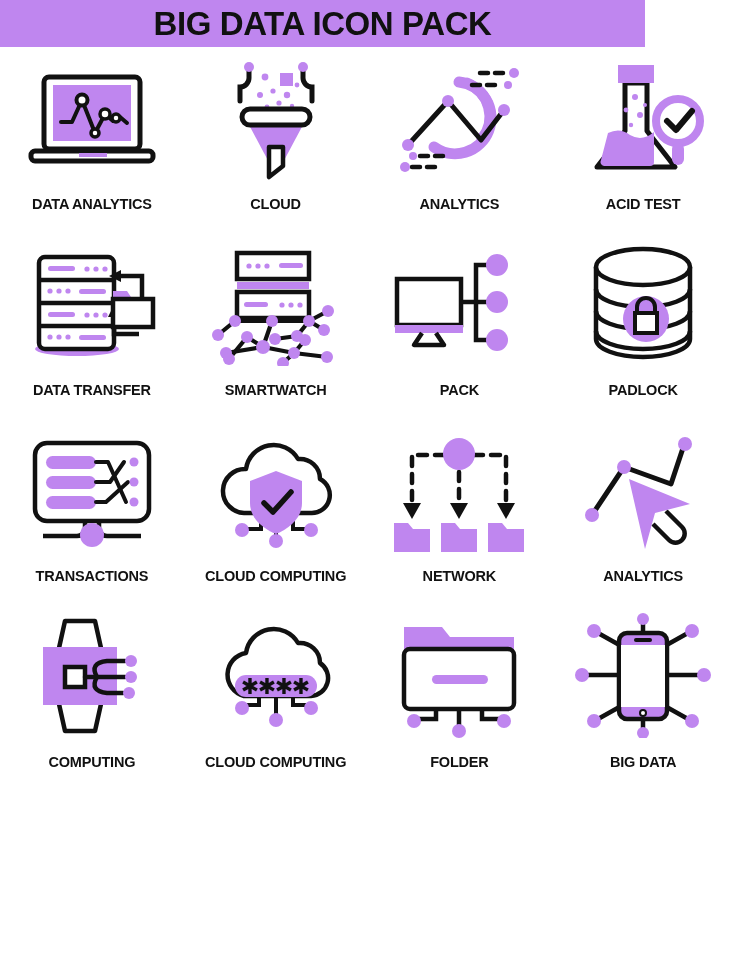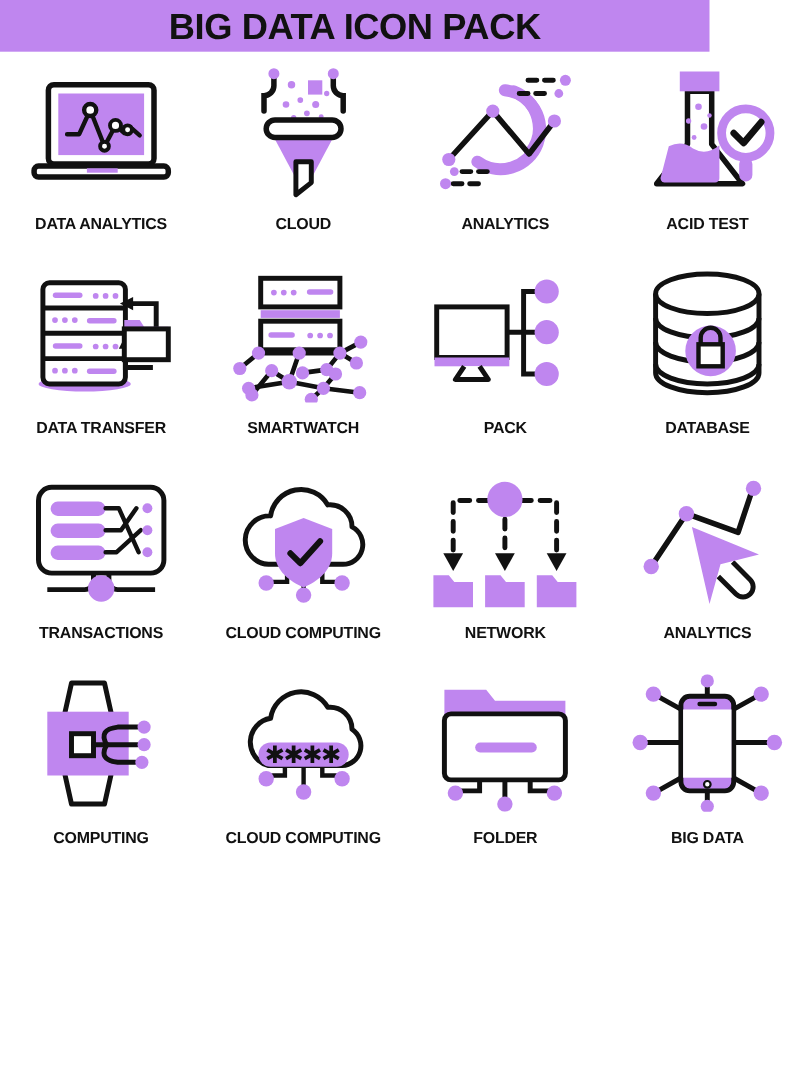--- a/index.html
+++ b/index.html
@@ -246,21 +246,21 @@
       <svg class="art" viewBox="0 0 150 125">
         <path d="M28 26 v72 a47 18 0 0 0 94 0 V26" fill="#fff" stroke="#111" stroke-width="4.5"></path>
         <ellipse cx="75" cy="26" rx="47" ry="18" fill="#fff" stroke="#111" stroke-width="4.5"></ellipse>
         <path d="M28 48 a47 18 0 0 0 94 0" fill="none" stroke="#111" stroke-width="4.5"></path>
         <path d="M28 70 a47 18 0 0 0 94 0" fill="none" stroke="#111" stroke-width="4.5"></path>
         <path d="M28 90 a47 18 0 0 0 94 0" fill="none" stroke="#111" stroke-width="4.5"></path>
         <circle cx="78" cy="78" r="23" fill="#bf86ef"></circle>
         <path d="M69 72 v-6 a9 9 0 0 1 18 0 v6" fill="none" stroke="#111" stroke-width="4"></path>
         <rect x="67" y="72" width="22" height="20" fill="#fff" stroke="#111" stroke-width="4"></rect>
       </svg>
-      <div class="cap">DATABASE</div>
+      <div class="cap">PADLOCK</div>
     </div>
 
     <div class="cell">
       <svg class="art" viewBox="0 0 150 125">
         <rect x="18" y="16" width="114" height="78" rx="12" fill="#fff" stroke="#111" stroke-width="4.5"></rect>
         <g fill="#bf86ef">
           <rect x="29" y="29" width="50" height="13" rx="6.5"></rect>
           <rect x="29" y="49" width="50" height="13" rx="6.5"></rect>
           <rect x="29" y="69" width="50" height="13" rx="6.5"></rect>
         </g>

